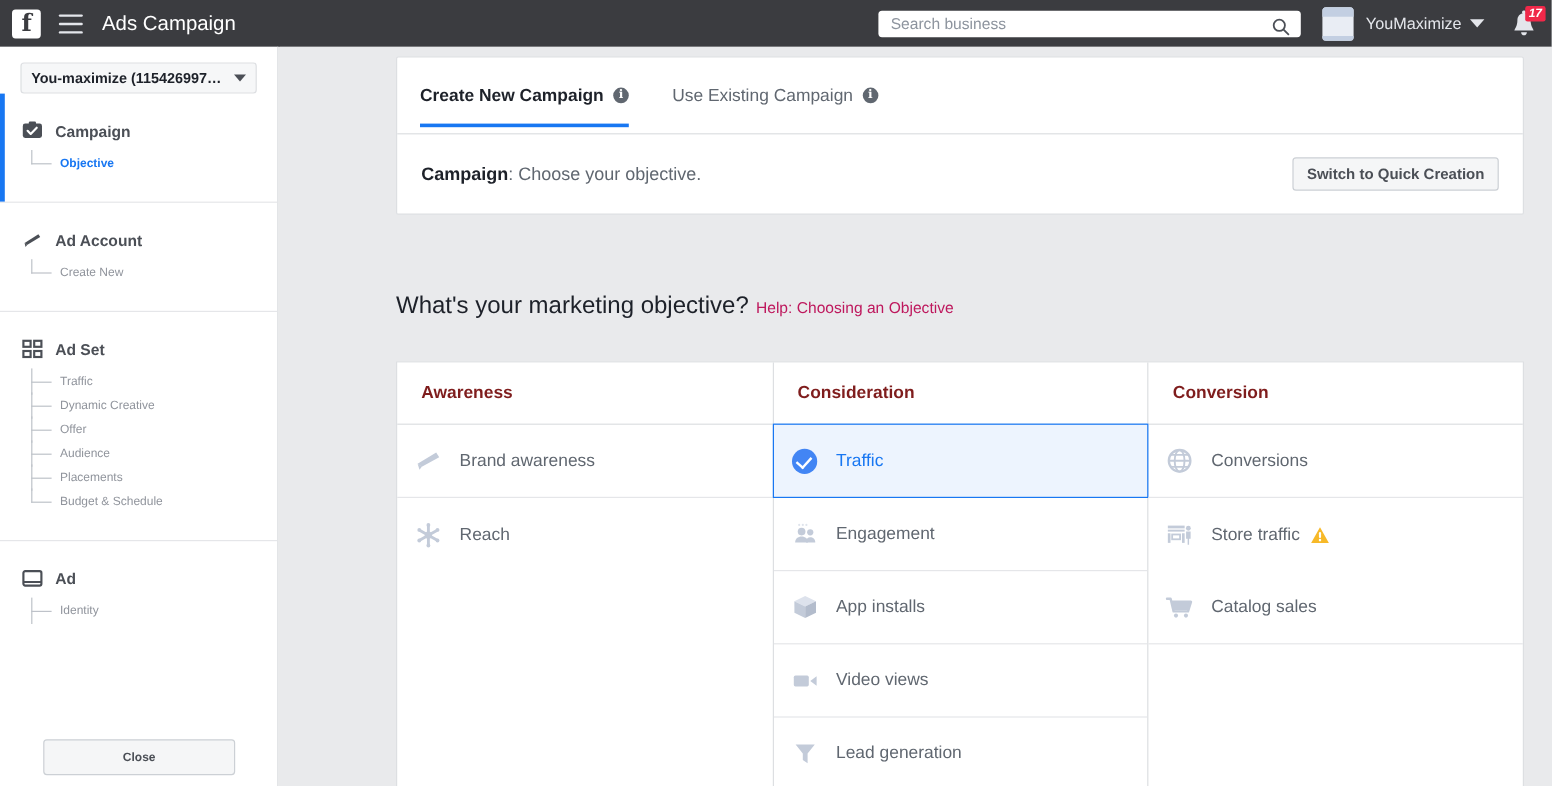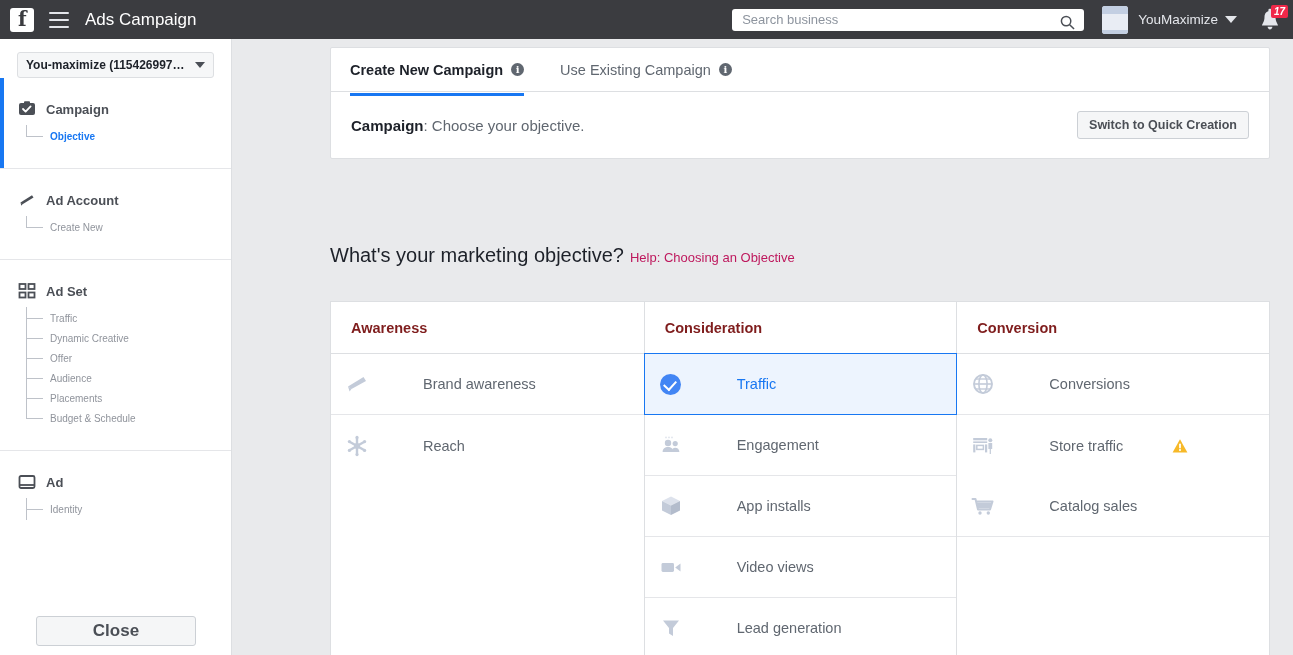--- a/index.html
+++ b/index.html
@@ -137,35 +137,35 @@
   .nav-child::after {
     content: ""; position: absolute; left: 0; top: 10px;
     width: 17px; height: 1px; background: #bec2c9;
   }
   .nav-child.mid::before { height: 22px; top: -1px; }
   .nav-child.last::before { height: 12px; top: -1px; }
   .close-btn {
     position: absolute; left: 36px; bottom: 9px;
     width: 160px; height: 30px;
     background: #f5f6f7; border: 1px solid #ccd0d5; border-radius: 3px;
-    font-size: 17px; font-weight: bold; color: #4b4f56;
+    font-size: 10px; font-weight: bold; color: #4b4f56;
     display: flex; align-items: center; justify-content: center;
     cursor: pointer;
   }
 
   
   .main { position: absolute; top: 39px; left: 233px; right: 0; bottom: 0; background: #e9eaec; }
 
   .panel {
     position: absolute; left: 97px; top: 8px;
     width: 940px; background: #ffffff;
     border: 1px solid #dddfe2; border-radius: 2px;
   }
   .tabs {
-    display: flex; align-items: center; height: 44px;
+    display: flex; align-items: center; height: 64px;
     border-bottom: 1px solid #dddfe2; padding-left: 19px;
   }
   .tab {
     height: 53px; display: flex; align-items: center;
     margin-right: 36px; cursor: pointer; position: relative;
     font-size: 14.5px; color: #606770;
   }
   .tab.active { color: #1d2129; font-weight: bold; }
   .tab.active::after {
     content: ""; position: absolute; left: 0; right: 0; bottom: 0;
@@ -211,21 +211,21 @@
   .col-head {
     height: 52px; display: flex; align-items: center;
     padding-left: 20px;
     font-size: 14.5px; font-weight: bold; color: #7f1d1d;
     border-bottom: 1px solid #dddfe2;
   }
   .objrow {
     height: 61px; display: flex; align-items: center;
     padding-left: 14px;
     border-bottom: 1px solid #e5e6e9;
-    cursor: pointer; position: relative; gap: 40px;
+    cursor: pointer; position: relative;
   }
   .objrow .obj-ico {
     width: 24px; height: 24px; flex: 0 0 auto;
     display: flex; align-items: center; justify-content: center;
   }
   .objrow .obj-label { margin-left: 14px; font-size: 14.5px; color: #606770; }
   .objrow.selected {
     background: #edf4fe;
     border: 1px solid #1877f2;
     margin: -1px -1px 0 -1px;

